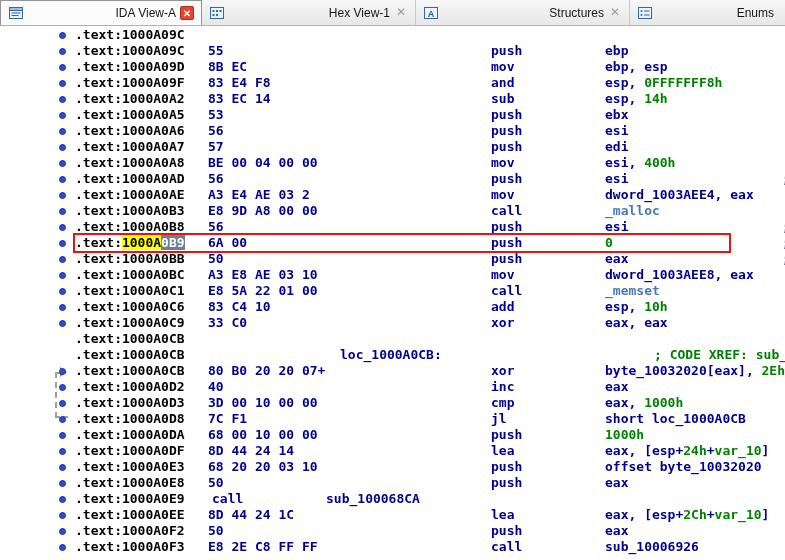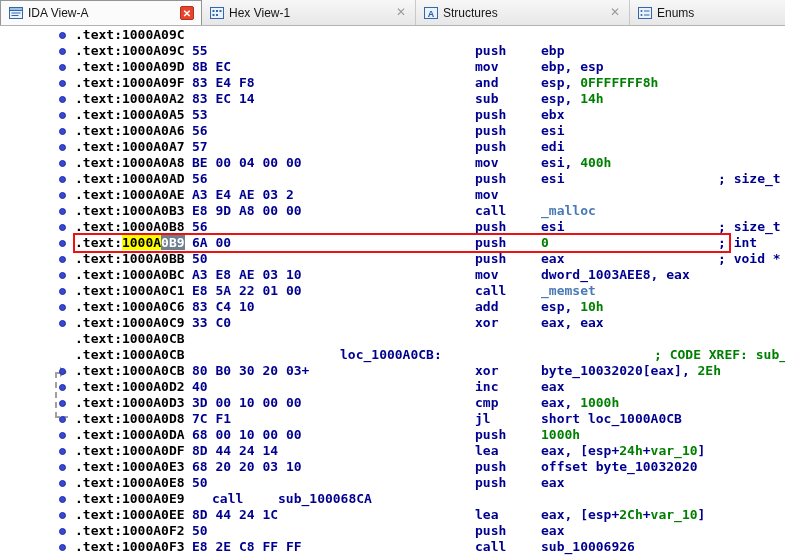--- a/index.html
+++ b/index.html
@@ -12,40 +12,40 @@
   .tab-bar { display:flex; height:26px; background:linear-gradient(#f7f7f7,#e7e7e7);
              border-bottom:1px solid #b3b3b3; align-items:stretch; }
   .tab { display:flex; align-items:center; padding:0 7px; position:relative;
          border-right:1px solid #c9c9c9; }
   .tab:nth-child(1){ width:202px; }
   .tab:nth-child(2){ width:214px; }
   .tab:nth-child(3){ width:214px; }
   .tab:nth-child(4){ flex:1; border-right:none; }
   .tab.active { background:#fbfbfb; border:1px solid #949494; border-bottom:none; }
   .tab-icon { width:16px; height:16px; flex:0 0 16px; }
-  .tab-label { flex:1; text-align:left; font-size:12px; color:#161616;
+  .tab-label { flex:1; text-align:right; font-size:12px; color:#161616;
                white-space:nowrap; padding:0 4px; }
   .tab-close { width:14px; height:14px; line-height:13px; text-align:center;
                font-size:10px; cursor:default; }
   .tab-close.red  { background:var(--close-red); color:#fff; border-radius:2px;
                     font-weight:bold; border:1px solid #b03021; }
   .tab-close.gray { color:#9b9b9b; font-size:12px; }
 
   
   .listing { position:absolute; top:27px; left:0; right:0; bottom:0; background:#fff;
              font-family:"DejaVu Sans Mono","Liberation Mono",monospace;
              font-size:13px; font-weight:700; }
   .line { position:relative; height:16px; line-height:16px; white-space:pre;
           display:flex; padding-left:75px;align-items:flex-end; }
   .dot { position:absolute; left:59px; top:5px; width:7px; height:7px;
          border-radius:50%; background:var(--dot); border:1px solid #1f2e9e; }
   .c-addr  { flex:0 0 117px; color:var(--addr); overflow:hidden; }
-  .c-bytes { flex:0 0 263px; color:var(--bytes); overflow:hidden; }
+  .c-bytes { flex:0 0 263px; color:var(--bytes); overflow:hidden;margin-left:16px; }
   .c-mn    { flex:0 0 66px;  color:var(--insn);margin-left:20px; }
-  .c-ops   { min-width:133px; }
+  .c-ops   { min-width:133px;margin-left:48px; }
   .c-label { flex:0 0 462px; padding-left:148px; color:var(--label); }
   .c-cmt   { white-space:pre; }
   .seg-i { color:var(--insn); }
   .seg-n { color:var(--num); }
   .seg-f { color:var(--libfunc); }
   .seg-c { color:var(--comment);margin-left:44px; }
   .seg-x { color:var(--xref); }
   .hl-y { background:var(--hl-yellow); color:#000; }
   .hl-s { background:var(--hl-sel-bg); color:var(--hl-sel-fg); }
   .red-box { position:absolute; left:73px; top:-2px; width:658px; height:20px;
@@ -115,32 +115,32 @@
   <div class="line"><span class="dot"></span><span class="c-addr">.text:1000A09C</span><span class="c-bytes"></span><span class="c-mn"></span><span class="c-ops"></span></div>
       <div class="line"><span class="dot"></span><span class="c-addr">.text:1000A09C</span><span class="c-bytes">55</span><span class="c-mn">push</span><span class="c-ops"><span class="seg-i">ebp</span></span></div>
       <div class="line"><span class="dot"></span><span class="c-addr">.text:1000A09D</span><span class="c-bytes">8B EC</span><span class="c-mn">mov</span><span class="c-ops"><span class="seg-i">ebp, esp</span></span></div>
       <div class="line"><span class="dot"></span><span class="c-addr">.text:1000A09F</span><span class="c-bytes">83 E4 F8</span><span class="c-mn">and</span><span class="c-ops"><span class="seg-i">esp, </span><span class="seg-n">0FFFFFFF8h</span></span></div>
       <div class="line"><span class="dot"></span><span class="c-addr">.text:1000A0A2</span><span class="c-bytes">83 EC 14</span><span class="c-mn">sub</span><span class="c-ops"><span class="seg-i">esp, </span><span class="seg-n">14h</span></span></div>
       <div class="line"><span class="dot"></span><span class="c-addr">.text:1000A0A5</span><span class="c-bytes">53</span><span class="c-mn">push</span><span class="c-ops"><span class="seg-i">ebx</span></span></div>
       <div class="line"><span class="dot"></span><span class="c-addr">.text:1000A0A6</span><span class="c-bytes">56</span><span class="c-mn">push</span><span class="c-ops"><span class="seg-i">esi</span></span></div>
       <div class="line"><span class="dot"></span><span class="c-addr">.text:1000A0A7</span><span class="c-bytes">57</span><span class="c-mn">push</span><span class="c-ops"><span class="seg-i">edi</span></span></div>
       <div class="line"><span class="dot"></span><span class="c-addr">.text:1000A0A8</span><span class="c-bytes">BE 00 04 00 00</span><span class="c-mn">mov</span><span class="c-ops"><span class="seg-i">esi, </span><span class="seg-n">400h</span></span></div>
       <div class="line"><span class="dot"></span><span class="c-addr">.text:1000A0AD</span><span class="c-bytes">56</span><span class="c-mn">push</span><span class="c-ops"><span class="seg-i">esi</span></span><span class="c-cmt seg-c">; size_t</span></div>
-      <div class="line"><span class="dot"></span><span class="c-addr">.text:1000A0AE</span><span class="c-bytes">A3 E4 AE 03 2</span><span class="c-mn">mov</span></div>
+      <div class="line"><span class="dot"></span><span class="c-addr">.text:1000A0AE</span><span class="c-bytes">A3 E4 AE 03 2</span><span class="c-mn">mov</span><span class="c-ops"><span class="seg-i">dword_1003AEE4, eax</span></span></div>
       <div class="line"><span class="dot"></span><span class="c-addr">.text:1000A0B3</span><span class="c-bytes">E8 9D A8 00 00</span><span class="c-mn">call</span><span class="c-ops"><span class="seg-f">_malloc</span></span></div>
       <div class="line"><span class="dot"></span><span class="c-addr">.text:1000A0B8</span><span class="c-bytes">56</span><span class="c-mn">push</span><span class="c-ops"><span class="seg-i">esi</span></span><span class="c-cmt seg-c">; size_t</span></div>
       <div class="line"><span class="dot"></span><span class="c-addr"><span>.text:</span><span class="hl-y">1000A</span><span class="hl-s">0B9</span></span><span class="c-bytes">6A 00</span><span class="c-mn">push</span><span class="c-ops"><span class="seg-n">0</span></span><span class="c-cmt seg-c">; int</span><div class="red-box"></div></div>
       <div class="line"><span class="dot"></span><span class="c-addr">.text:1000A0BB</span><span class="c-bytes">50</span><span class="c-mn">push</span><span class="c-ops"><span class="seg-i">eax</span></span><span class="c-cmt seg-c">; void *</span></div>
       <div class="line"><span class="dot"></span><span class="c-addr">.text:1000A0BC</span><span class="c-bytes">A3 E8 AE 03 10</span><span class="c-mn">mov</span><span class="c-ops"><span class="seg-i">dword_1003AEE8, eax</span></span></div>
       <div class="line"><span class="dot"></span><span class="c-addr">.text:1000A0C1</span><span class="c-bytes">E8 5A 22 01 00</span><span class="c-mn">call</span><span class="c-ops"><span class="seg-f">_memset</span></span></div>
       <div class="line"><span class="dot"></span><span class="c-addr">.text:1000A0C6</span><span class="c-bytes">83 C4 10</span><span class="c-mn">add</span><span class="c-ops"><span class="seg-i">esp, </span><span class="seg-n">10h</span></span></div>
       <div class="line"><span class="dot"></span><span class="c-addr">.text:1000A0C9</span><span class="c-bytes">33 C0</span><span class="c-mn">xor</span><span class="c-ops"><span class="seg-i">eax, eax</span></span></div>
       <div class="line"><span class="c-addr">.text:1000A0CB</span><span class="c-bytes"></span><span class="c-mn"></span><span class="c-ops"></span></div>
       <div class="line"><span class="c-addr">.text:1000A0CB</span><span class="c-label">loc_1000A0CB:</span><span class="c-cmt seg-x">; CODE XREF: sub_</span></div>
-      <div class="line"><span class="dot"></span><span class="c-addr">.text:1000A0CB</span><span class="c-bytes">80 B0 30 20 03+</span><span class="c-mn">xor</span><span class="c-ops"><span class="seg-i">byte_10032020[eax], </span><span class="seg-n">2Eh</span></span></div>
+      <div class="line"><span class="dot"></span><span class="c-addr">.text:1000A0CB</span><span class="c-bytes">80 B0 20 20 07+</span><span class="c-mn">xor</span><span class="c-ops"><span class="seg-i">byte_10032020[eax], </span><span class="seg-n">2Eh</span></span></div>
       <div class="line"><span class="dot"></span><span class="c-addr">.text:1000A0D2</span><span class="c-bytes">40</span><span class="c-mn">inc</span><span class="c-ops"><span class="seg-i">eax</span></span></div>
       <div class="line"><span class="dot"></span><span class="c-addr">.text:1000A0D3</span><span class="c-bytes">3D 00 10 00 00</span><span class="c-mn">cmp</span><span class="c-ops"><span class="seg-i">eax, </span><span class="seg-n">1000h</span></span></div>
       <div class="line"><span class="dot"></span><span class="c-addr">.text:1000A0D8</span><span class="c-bytes">7C F1</span><span class="c-mn">jl</span><span class="c-ops"><span class="seg-i">short loc_1000A0CB</span></span></div>
       <div class="line"><span class="dot"></span><span class="c-addr">.text:1000A0DA</span><span class="c-bytes">68 00 10 00 00</span><span class="c-mn">push</span><span class="c-ops"><span class="seg-n">1000h</span></span></div>
       <div class="line"><span class="dot"></span><span class="c-addr">.text:1000A0DF</span><span class="c-bytes">8D 44 24 14</span><span class="c-mn">lea</span><span class="c-ops"><span class="seg-i">eax, [esp+</span><span class="seg-n">24h</span><span class="seg-i">+</span><span class="seg-n">var_10</span><span class="seg-i">]</span></span></div>
       <div class="line"><span class="dot"></span><span class="c-addr">.text:1000A0E3</span><span class="c-bytes">68 20 20 03 10</span><span class="c-mn">push</span><span class="c-ops"><span class="seg-i">offset byte_10032020</span></span></div>
       <div class="line"><span class="dot"></span><span class="c-addr">.text:1000A0E8</span><span class="c-bytes">50</span><span class="c-mn">push</span><span class="c-ops"><span class="seg-i">eax</span></span></div>
       <div class="line"><span class="dot"></span><span class="c-addr">.text:1000A0E9</span><span class="c-mn">call</span><span class="c-ops"><span class="seg-i">sub_100068CA</span></span></div>
       <div class="line"><span class="dot"></span><span class="c-addr">.text:1000A0EE</span><span class="c-bytes">8D 44 24 1C</span><span class="c-mn">lea</span><span class="c-ops"><span class="seg-i">eax, [esp+</span><span class="seg-n">2Ch</span><span class="seg-i">+</span><span class="seg-n">var_10</span><span class="seg-i">]</span></span></div>
       <div class="line"><span class="dot"></span><span class="c-addr">.text:1000A0F2</span><span class="c-bytes">50</span><span class="c-mn">push</span><span class="c-ops"><span class="seg-i">eax</span></span></div>

